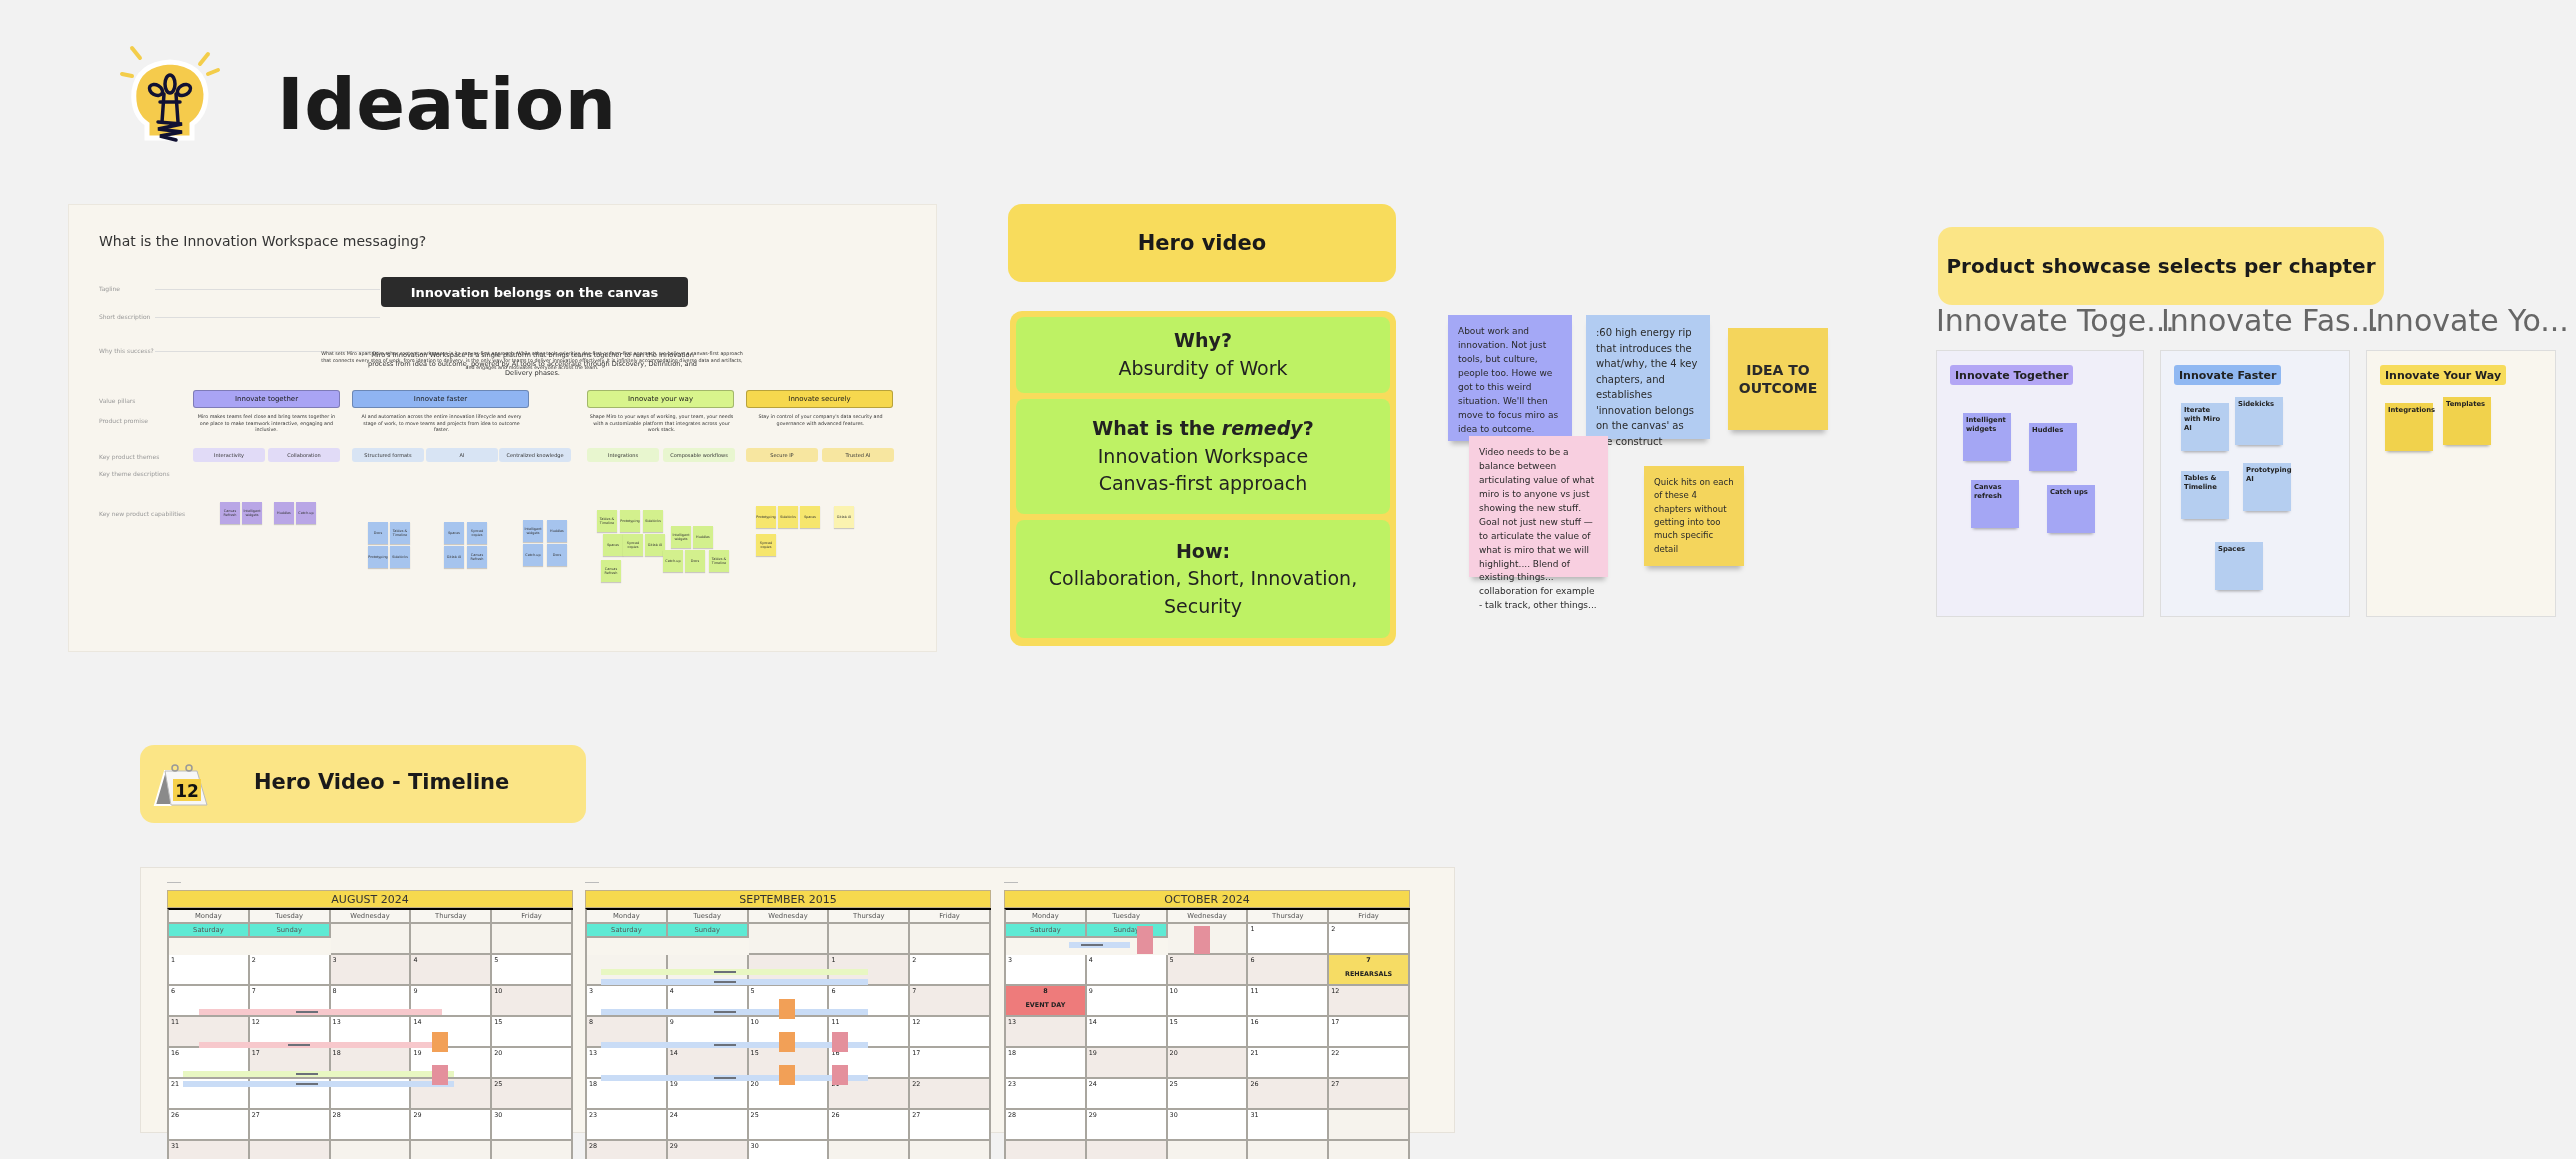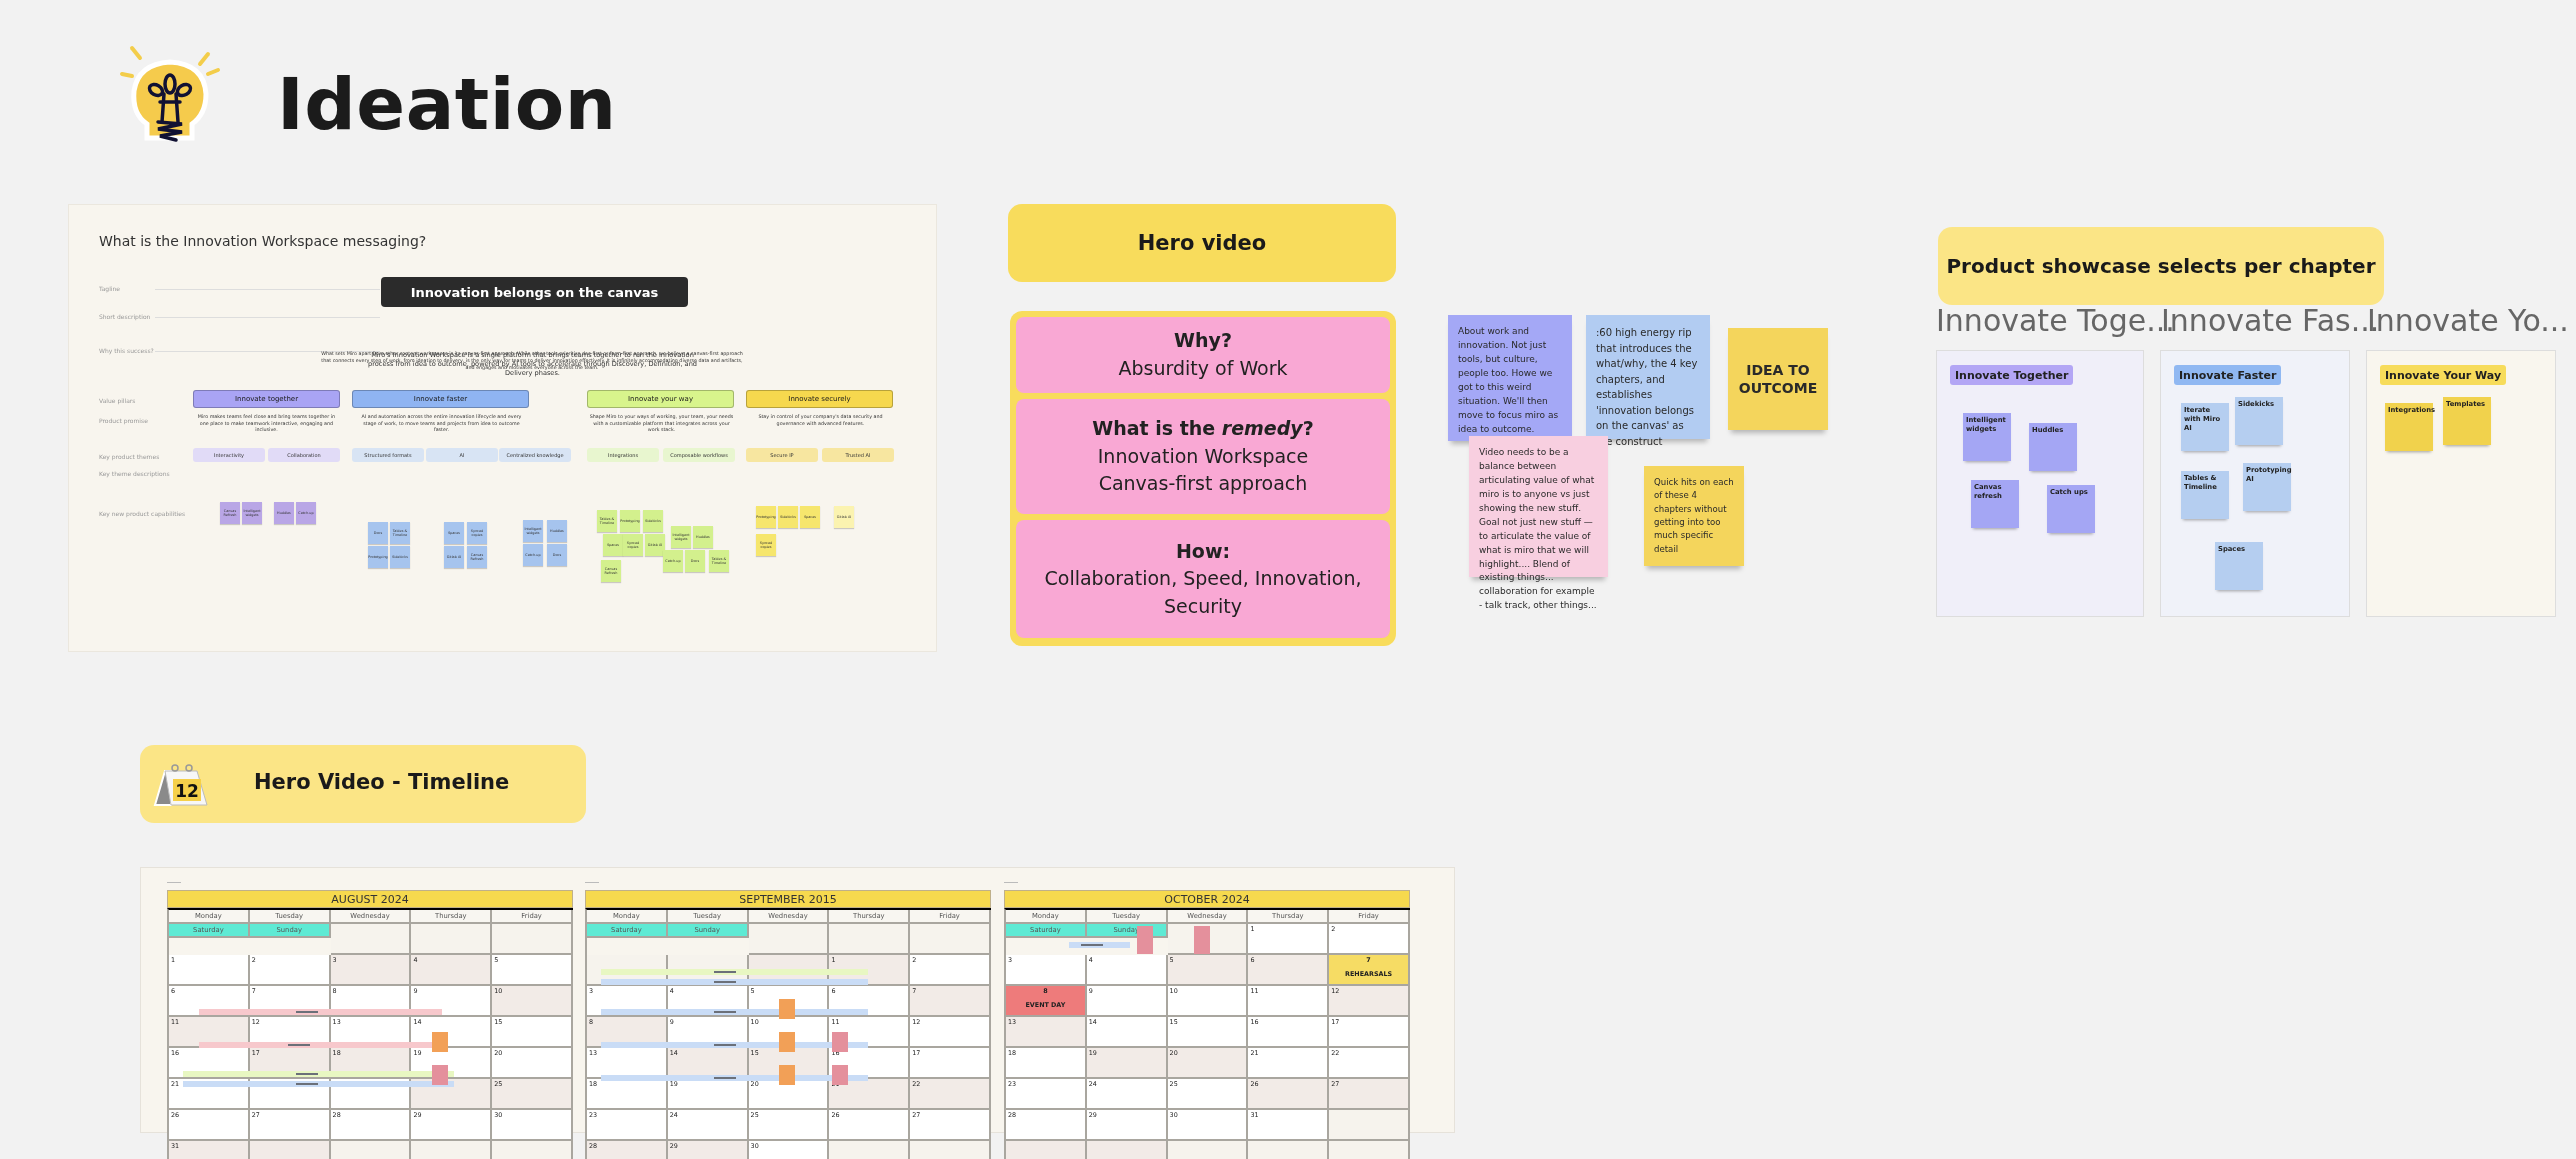--- a/index.html
+++ b/index.html
@@ -20,21 +20,21 @@
   #short-desc { left: 289px; top: 106px; width: 349px; font-size: 6.6px; color: #333; text-align: center; line-height: 1.4; margin-top: 40px; }
   #why-desc { left: 249px; top: 145px; width: 428px; font-size: 4.8px; color: #333; text-align: center; line-height: 1.5; }
   .pillar { position: absolute; top: 185px; height: 18px; border-radius: 3px; font-size: 7px; display: flex; align-items: center; justify-content: center; border: 1px solid rgba(0,0,0,0.25); }
   .pillar-desc { position: absolute; top: 209px; font-size: 4.8px; text-align: center; line-height: 1.4; color: #333; }
   .theme { position: absolute; top: 243px; height: 14px; border-radius: 3px; font-size: 5px; display: flex; align-items: center; justify-content: center; color: #333; }
   .mini { position: absolute; width: 20px; height: 22px; font-size: 3.4px; padding: 2px; display: flex; align-items: center; justify-content: center; text-align: center; color: #333; box-shadow: 0 1px 1px rgba(0,0,0,0.18); }
 
   
   #hero-header { left: 1008px; top: 204px; width: 388px; height: 78px; background: #f8dc5c; border-radius: 14px; display: flex; align-items: center; justify-content: center; font-weight: bold; font-size: 21px; }
   #hero-box { left: 1010px; top: 311px; width: 386px; height: 335px; background: #f8dc5c; border-radius: 12px; padding: 6px; display: flex; flex-direction: column; gap: 6px; }
-  .hero-cell { background: #f9a8d4; border-radius: 8px; display: flex; flex-direction: column; align-items: center; justify-content: center; text-align: center; font-size: 19px; line-height: 1.45; color: #222; }
+  .hero-cell { background: #bef264; border-radius: 8px; display: flex; flex-direction: column; align-items: center; justify-content: center; text-align: center; font-size: 19px; line-height: 1.45; color: #222; }
   .hero-cell .h { font-weight: bold; }
   #hc1 { height: 76px; } #hc2 { height: 115px; } #hc3 { height: 118px; }
 
   
   .sticky { position: absolute; padding: 10px 10px; font-size: 9px; line-height: 1.55; color: #2a2a2a; box-shadow: 0 6px 5px -3px rgba(0,0,0,0.25); }
   #s1 { left: 1448px; top: 315px; width: 124px; height: 126px; background: #a4a8f6; }
   #s2 { left: 1586px; top: 315px; width: 124px; height: 124px; background: #b2ccf2; font-size: 10px; line-height: 1.55; }
   #s3 { left: 1728px; top: 328px; width: 100px; height: 102px; background: #f4d55c; font-size: 14px; font-weight: bold; display: flex; align-items: center; justify-content: center; text-align: center; line-height: 1.3; padding: 4px; }
   #s4 { left: 1469px; top: 436px; width: 139px; height: 141px; background: #f8cfe0; }
   #s5 { left: 1644px; top: 466px; width: 100px; height: 100px; background: #f4d55c; font-size: 8.6px; }
@@ -177,21 +177,21 @@
     <div class="h">Why?</div>
     <div>Absurdity of Work</div>
   </div>
   <div id="hc2" class="hero-cell">
     <div class="h"><span>What is the </span><em>remedy</em><span>?</span></div>
     <div>Innovation Workspace</div>
     <div>Canvas-first approach</div>
   </div>
   <div id="hc3" class="hero-cell">
     <div class="h">How:</div>
-    <div>Collaboration, Speed, Innovation,</div>
+    <div>Collaboration, Short, Innovation,</div>
     <div>Security</div>
   </div>
 </div>
 
 <div id="s1" class="sticky">About work and innovation. Not just tools, but culture, people too. Howe we got to this weird situation. We'll then move to focus miro as idea to outcome.</div>
 <div id="s2" class="sticky">:60 high energy rip that introduces the what/why, the 4 key chapters, and establishes 'innovation belongs on the canvas' as the construct</div>
 <div id="s3" class="sticky">IDEA TO OUTCOME</div>
 <div id="s4" class="sticky">Video needs to be a balance between articulating value of what miro is to anyone vs just showing the new stuff. Goal not just new stuff — to articulate the value of what is miro that we will highlight.... Blend of existing things... collaboration for example - talk track, other things...</div>
 <div id="s5" class="sticky">Quick hits on each of these 4 chapters without getting into too much specific detail</div>
 

